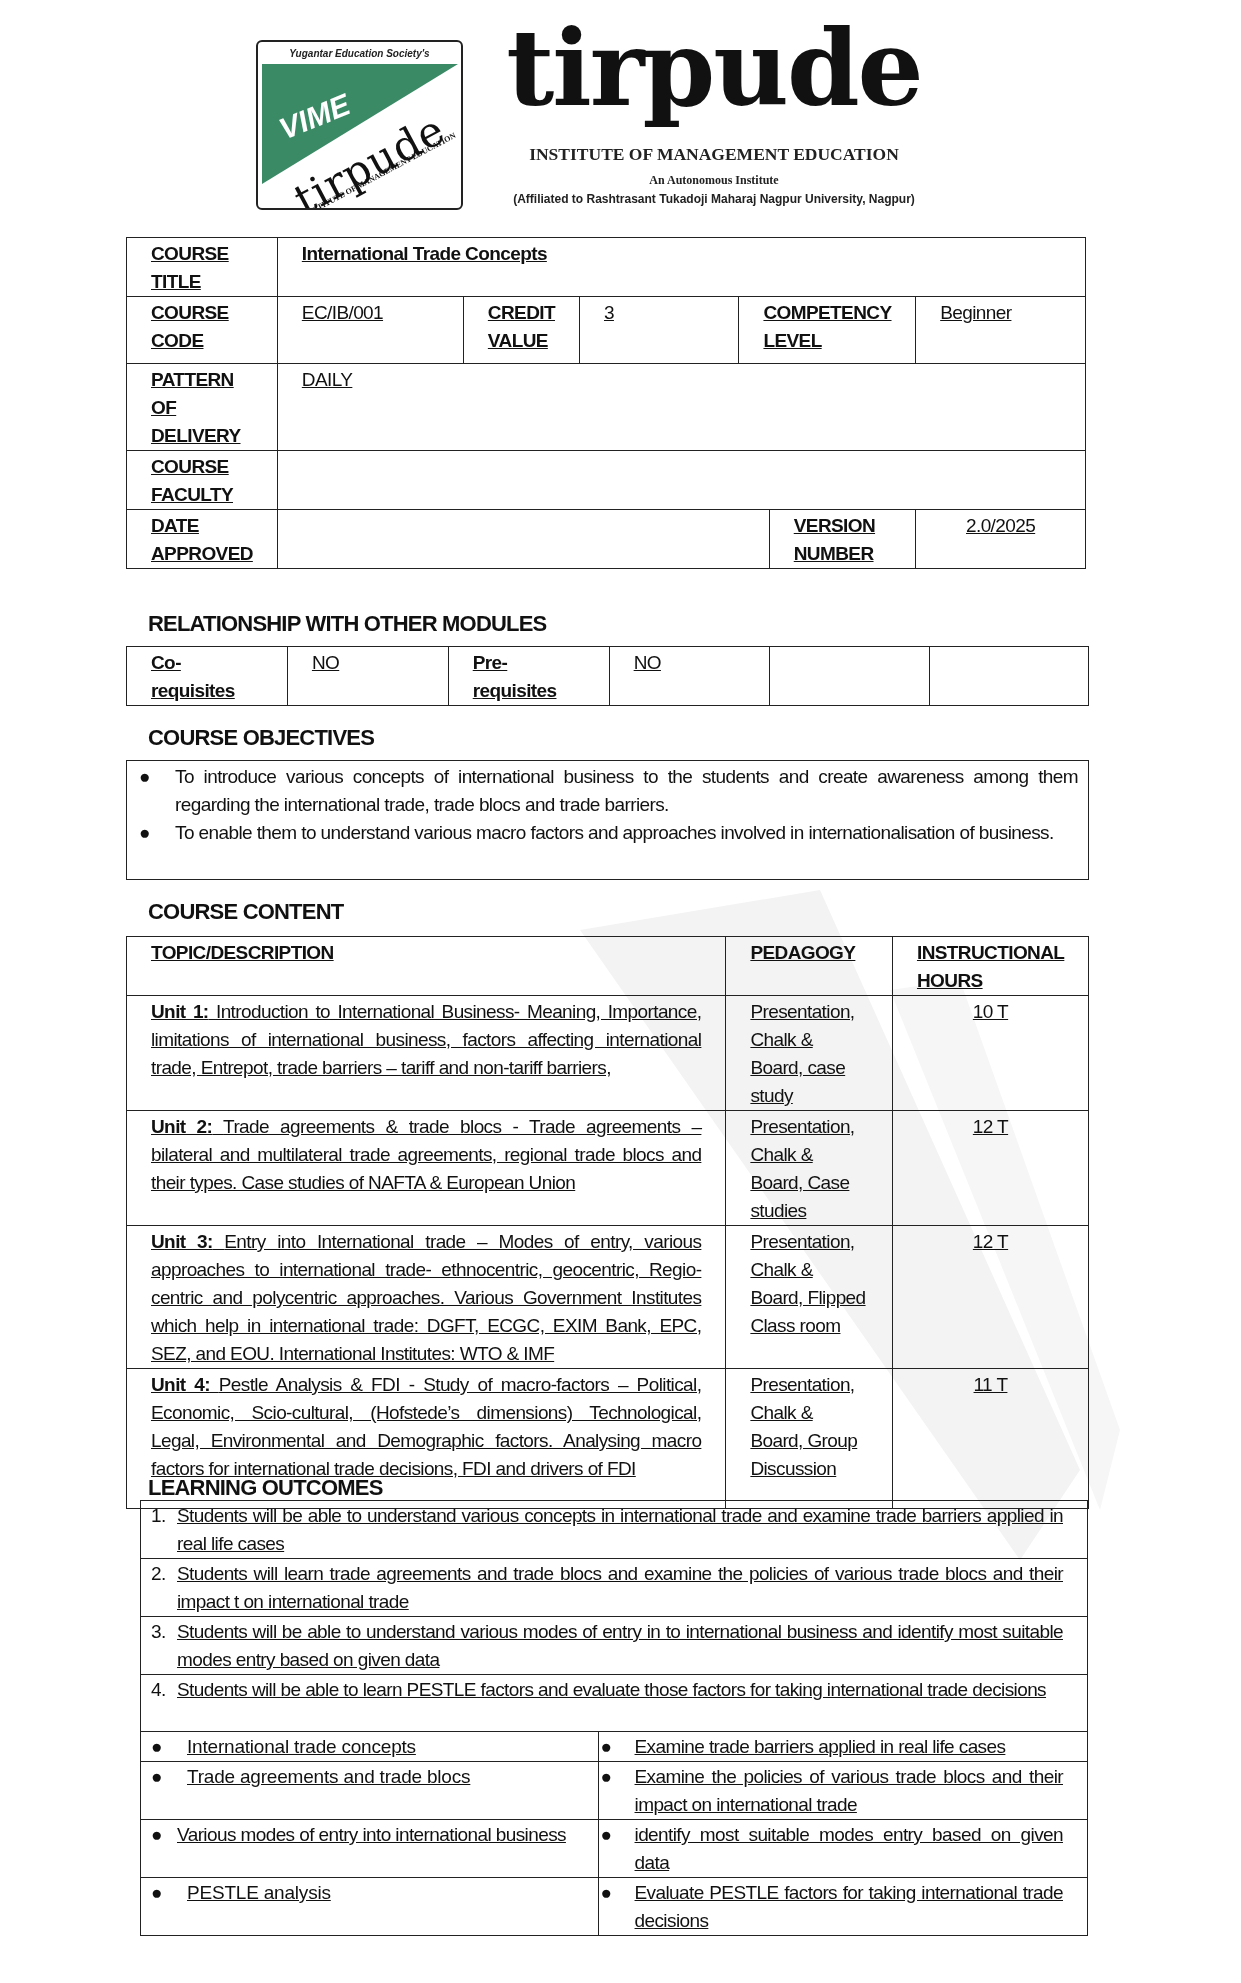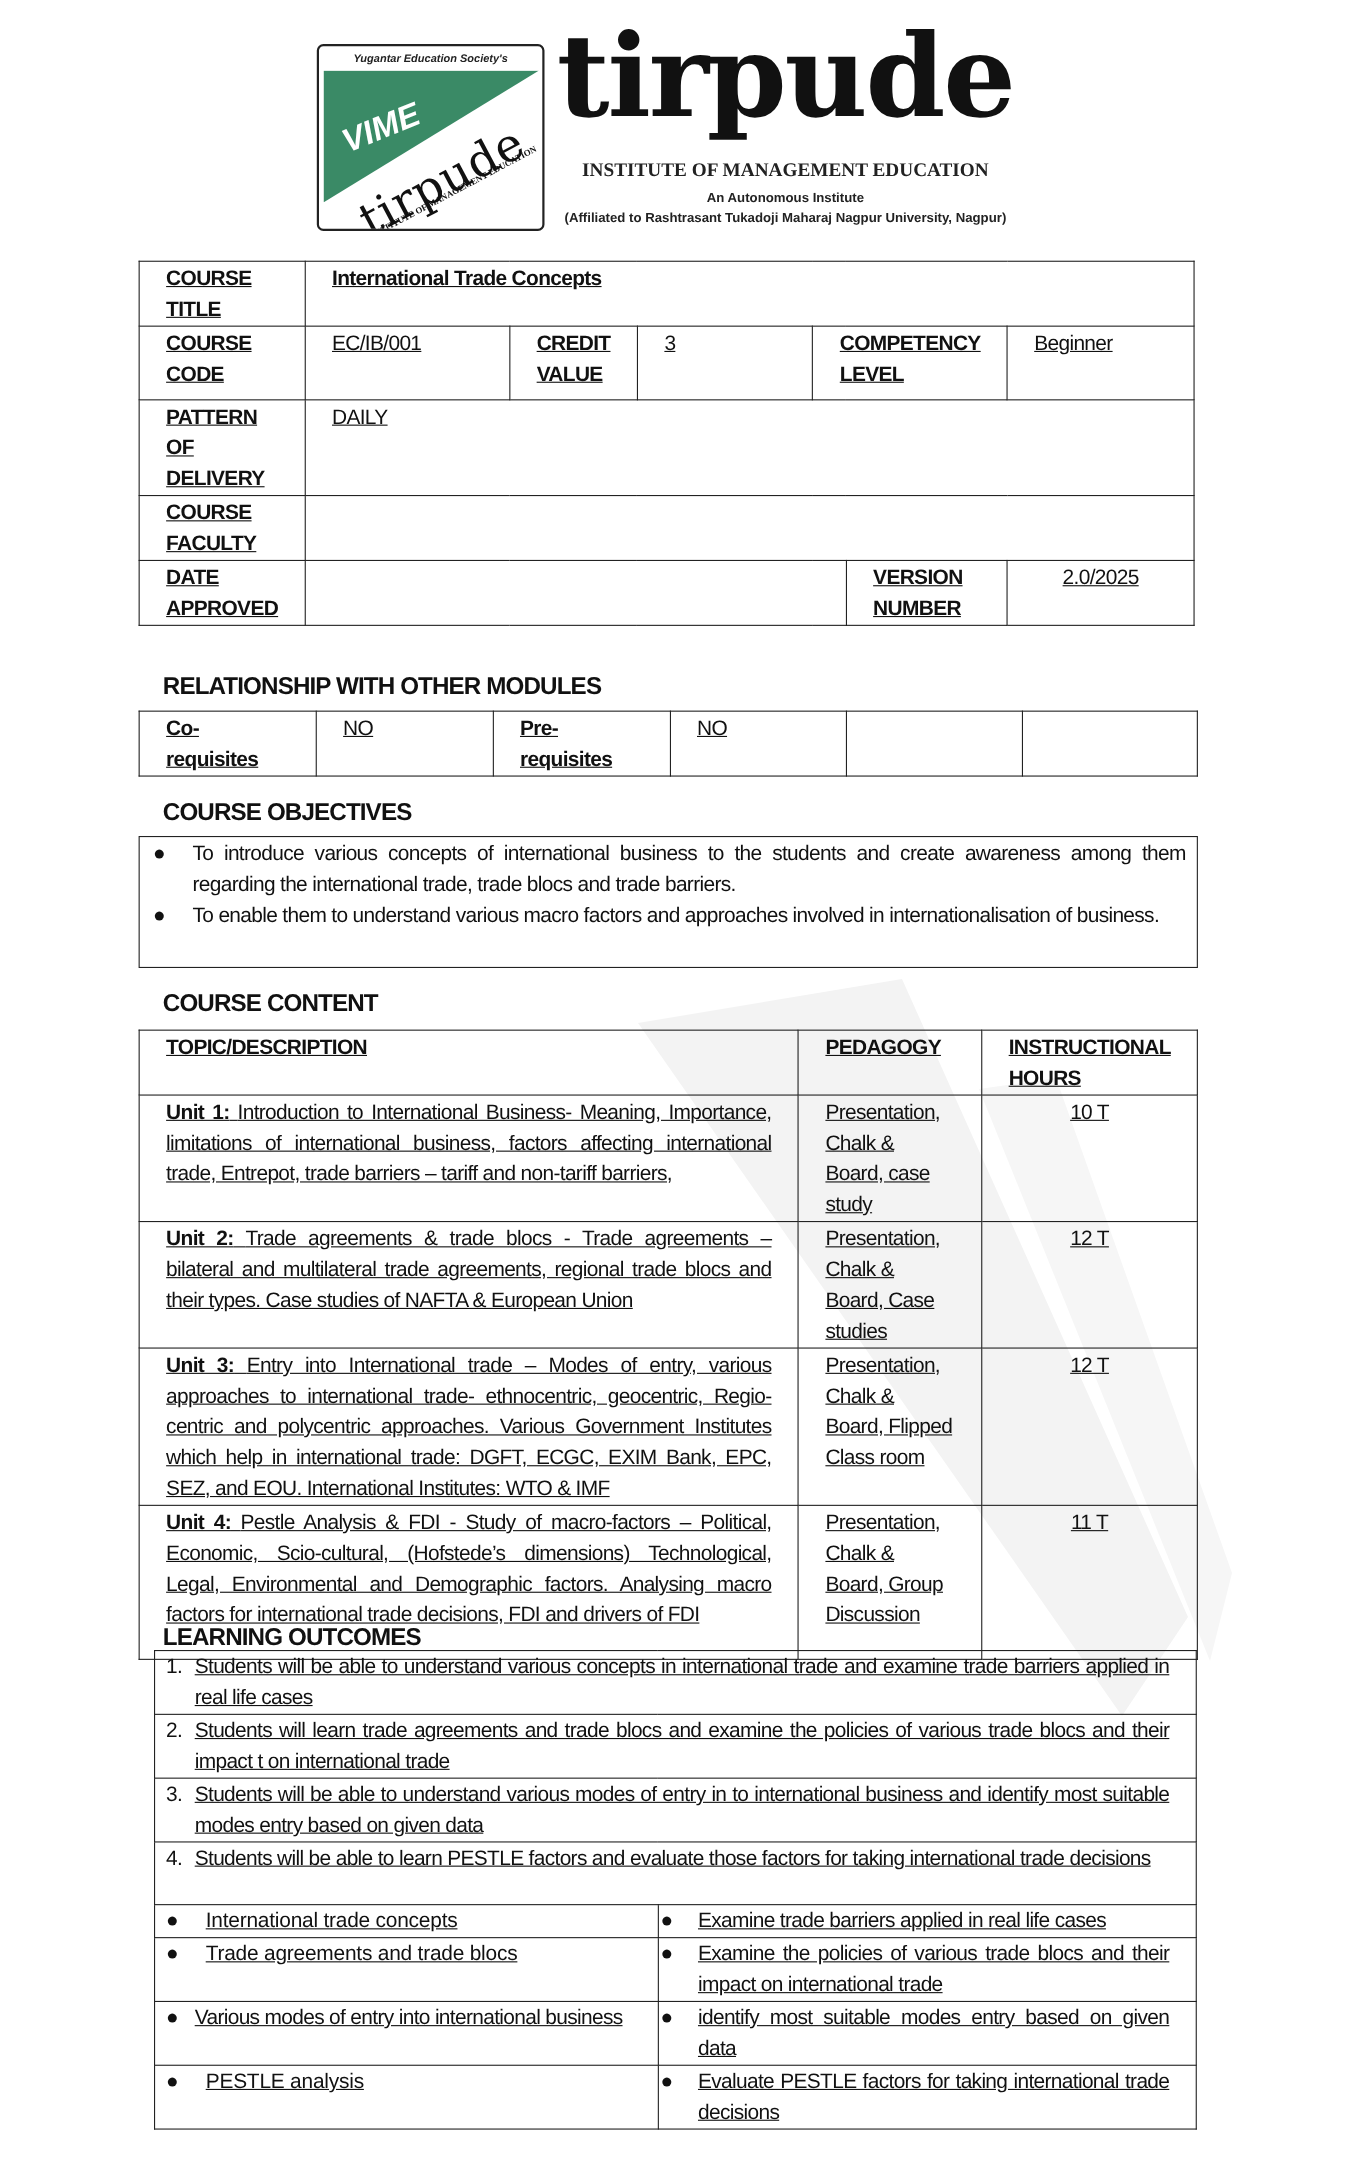--- a/index.html
+++ b/index.html
@@ -3,31 +3,31 @@
 <meta charset="utf-8">
 <style>
   * { box-sizing: border-box; margin: 0; padding: 0; }
   html, body { width: 1241px; height: 1983px; background: #ffffff; overflow: hidden; }
   body { position: relative; font-family: "Liberation Sans Narrow", "Liberation Sans", sans-serif; color: #111; }
   .watermark { position: absolute; left: 560px; top: 870px; width: 560px; height: 700px; pointer-events: none; }
   .t { font-family: "Liberation Sans", sans-serif; font-size: 19px; letter-spacing: -0.6px; line-height: 28px; }
   .b { font-weight: bold; }
 
   
-  .logo-box { position: absolute; left: 288px; top: 40px; width: 207px; height: 170px; border: 2px solid #222; border-radius: 6px; background: #fff; overflow: hidden; }
+  .logo-box { position: absolute; left: 256px; top: 40px; width: 207px; height: 170px; border: 2px solid #222; border-radius: 6px; background: #fff; overflow: hidden; }
   .logo-society { position: absolute; left: 0; top: 6px; width: 100%; text-align: center; font-size: 10px; font-style: italic; font-weight: bold; color: #222; }
   .logo-green { position: absolute; left: 4px; top: 22px; width: 196px; height: 120px; background: #3a8a66; clip-path: polygon(0 0, 100% 0, 0 100%); }
   .logo-vime { position: absolute; left: 20px; top: 58px; font-size: 30px; font-weight: bold; font-style: italic; color: #fff; transform: rotate(-22deg); font-family: "Liberation Sans", sans-serif; }
   .logo-url { position: absolute; left: 96px; top: 80px; font-size: 9px; color: #fff; transform: rotate(-30deg); }
   .logo-tirpude { position: absolute; left: 30px; top: 98px; font-size: 42px; font-family: "DejaVu Serif", serif; color: #111; transform: rotate(-28deg); letter-spacing: 1px; }
   .logo-inst { position: absolute; left: 38px; top: 128px; font-size: 8px; font-family: "Liberation Serif", serif; font-weight: bold; color: #111; transform: rotate(-28deg); white-space: nowrap; }
   .brand { position: absolute; left: 494px; top: 14px; width: 440px; text-align: center; }
   .brand-name { font-family: "DejaVu Serif", serif; font-weight: bold; font-size: 104px; line-height: 110px; letter-spacing: -2px; color: #111; }
   .brand-inst { font-family: "Liberation Serif", serif; font-weight: bold; font-size: 17.5px; margin-top: 20px; color: #222; }
-  .brand-auto { font-family: Liberation Sans, sans-serif; font-weight: bold; font-size: 12px; margin-top: 8px; color: #222; }
+  .brand-auto { font-family: Liberation Serif, serif; font-weight: bold; font-size: 12px; margin-top: 8px; color: #222; }
   .brand-aff { font-family: "Liberation Sans", sans-serif; font-weight: bold; font-size: 12px; margin-top: 4px; color: #222; }
 
   
   table { position: absolute; border-collapse: collapse; }
   td, th { border: 1.5px solid #222; vertical-align: top; text-align: left; font-weight: normal; padding: 0 24px; text-decoration: underline; }
   .sec-head { position: absolute; left: 148px; font-family: "Liberation Sans", sans-serif; font-weight: bold; font-size: 22px; letter-spacing: -0.8px; }
 
   
   #t1 { left: 126px; top: 237px; width: 960px; }
   #t1 td { padding-top: 2px; }

